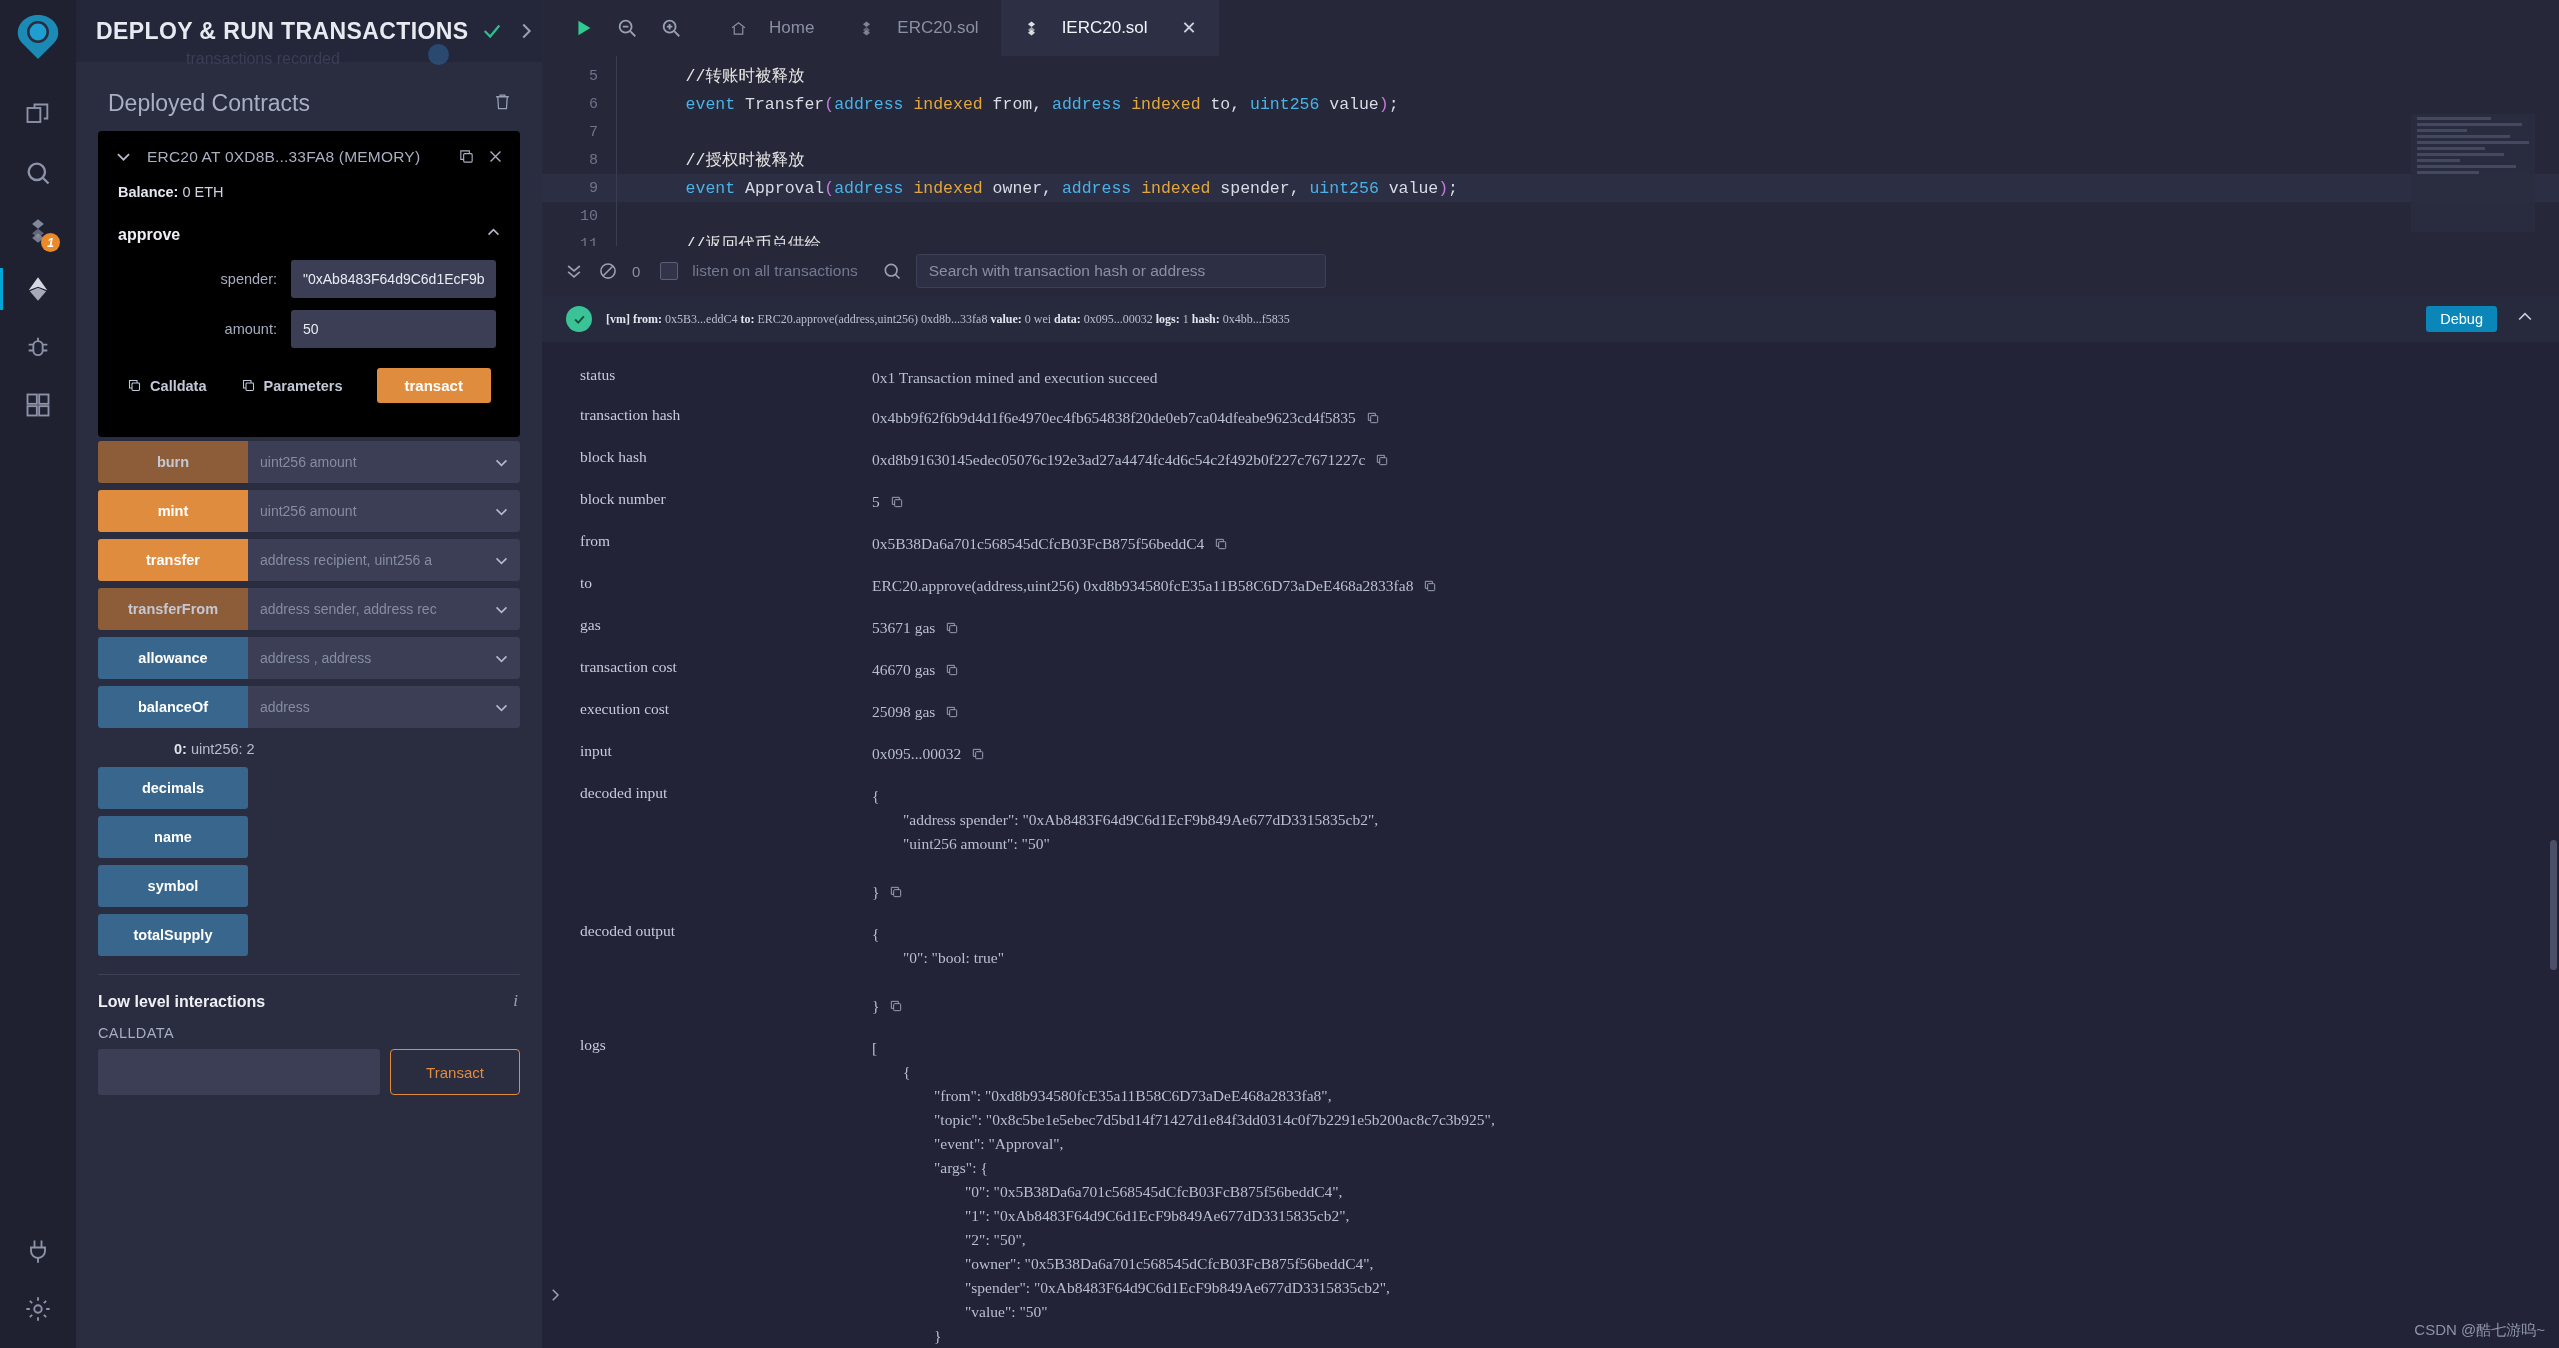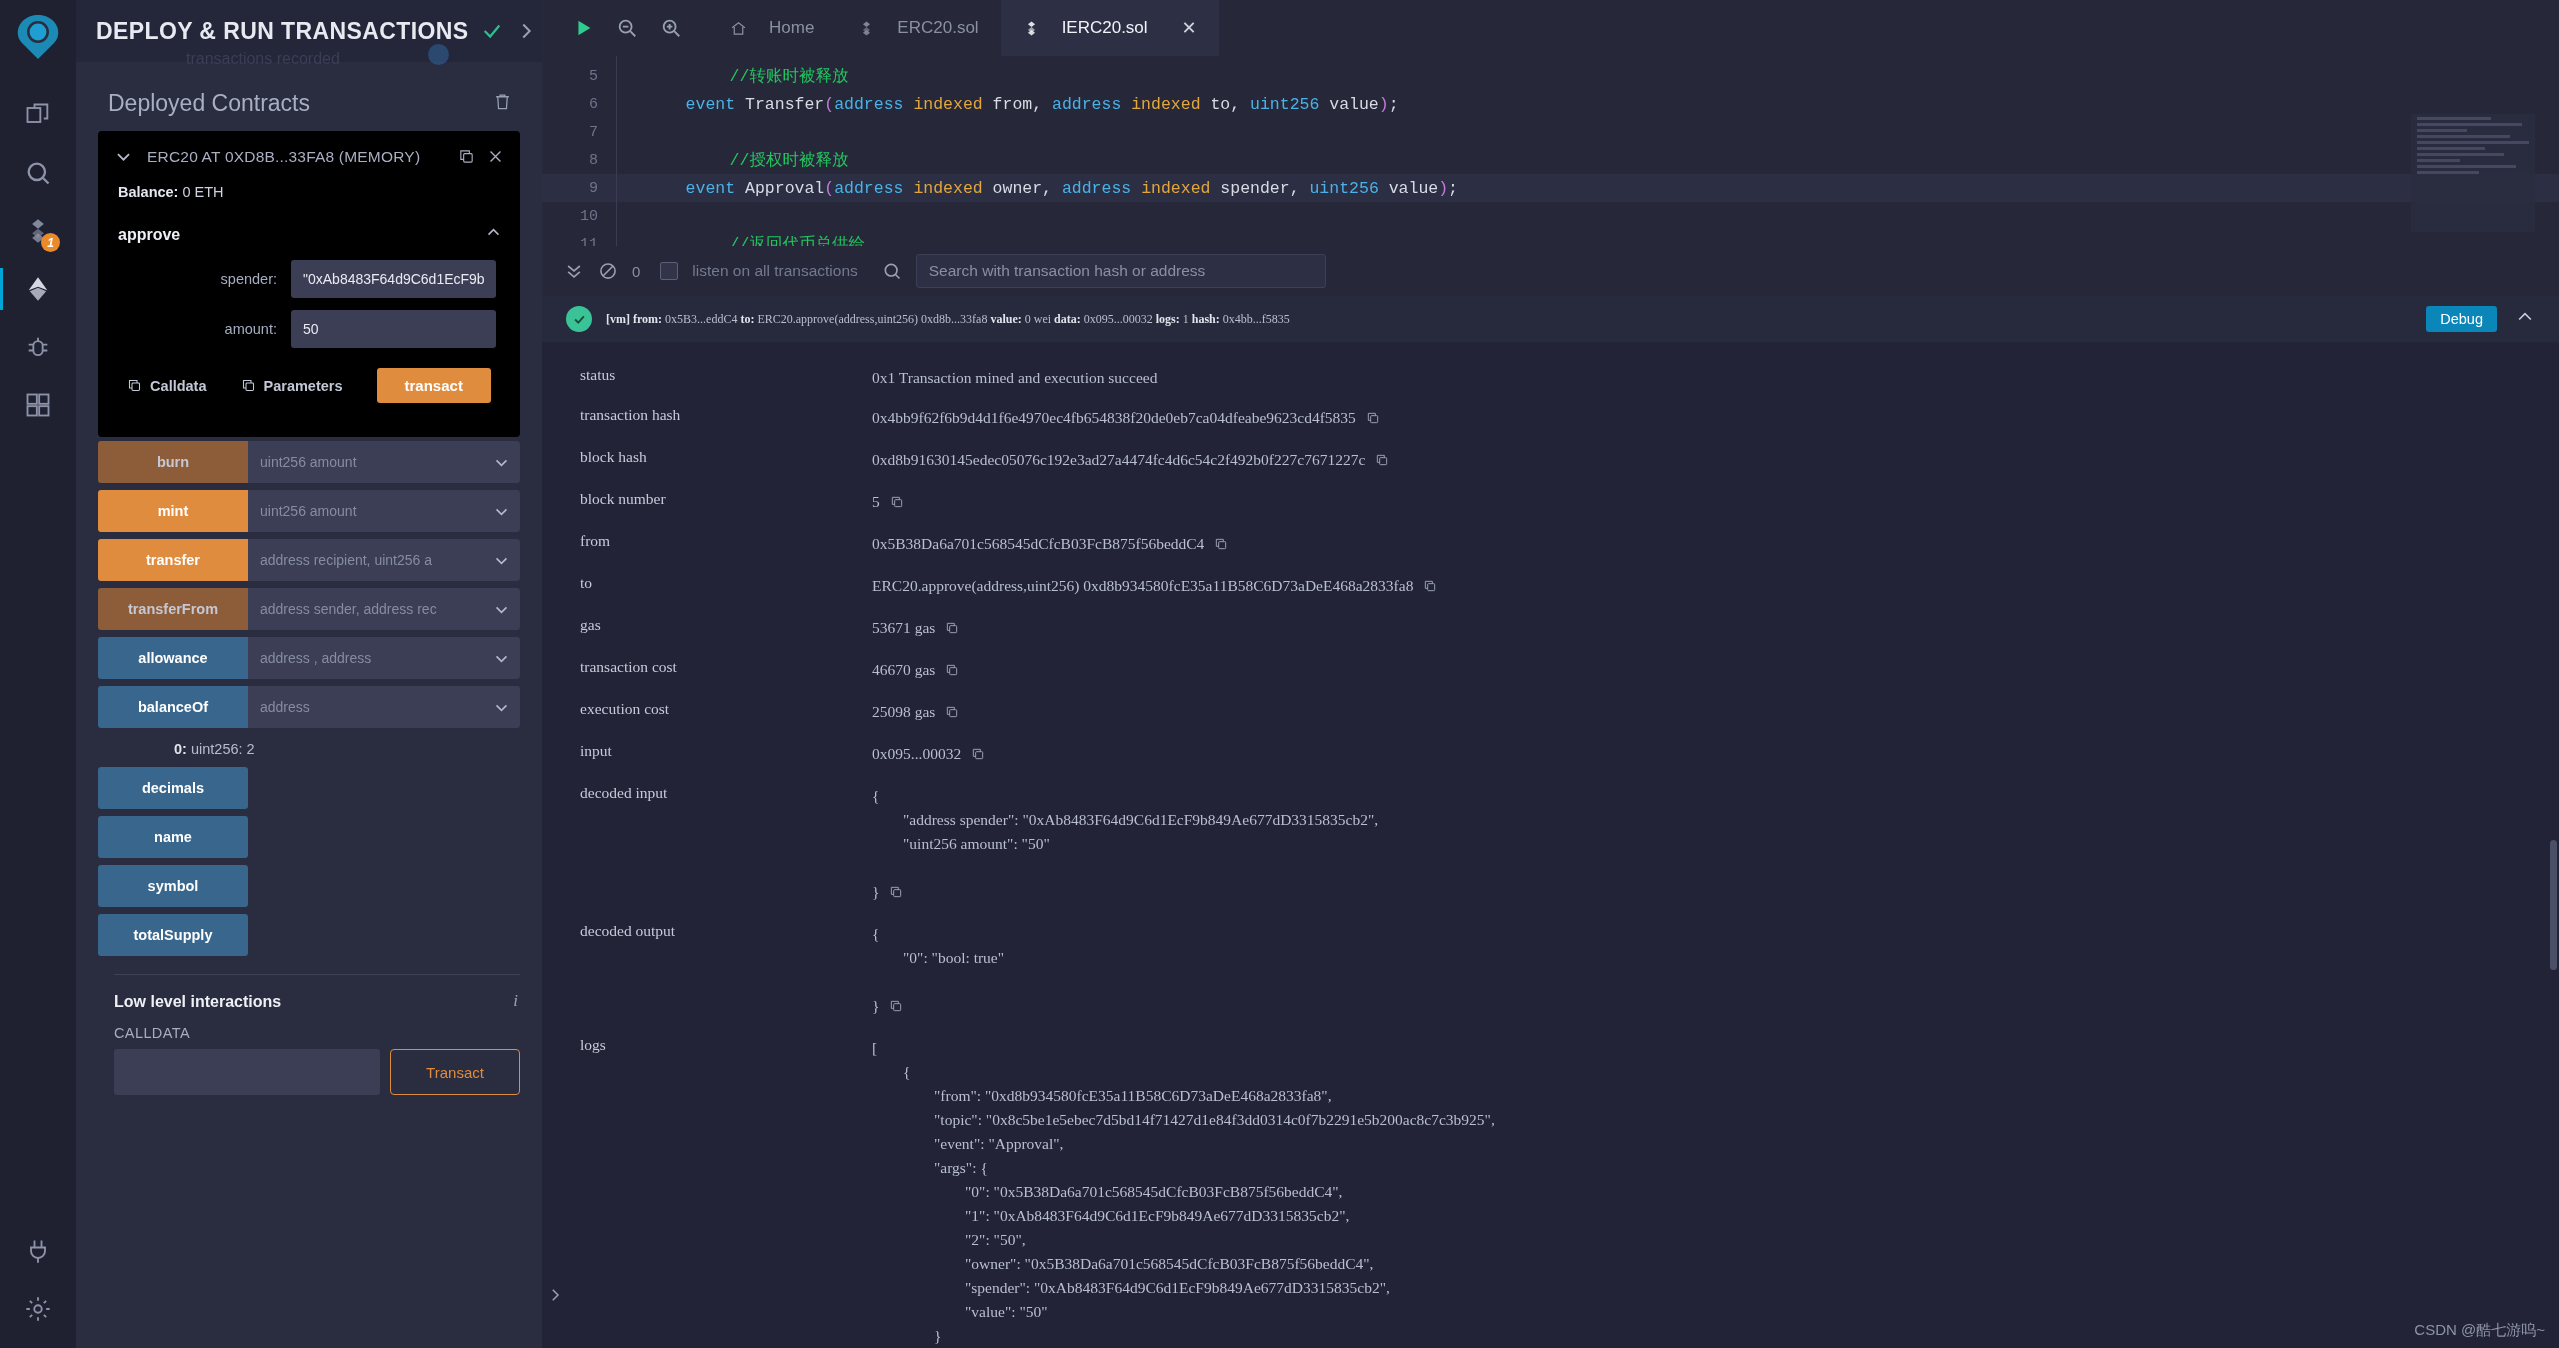--- a/index.html
+++ b/index.html
@@ -112,21 +112,21 @@
     flex: 1; background: #3b3e54; display: flex; align-items: center;
     color: #868ca1; font-size: 14px; padding: 0 12px; overflow: hidden; white-space: nowrap;
   }
   .fncaret {
     width: 38px; flex: 0 0 38px; background: #3b3e54; border-radius: 0 3px 3px 0;
     display: flex; align-items: center; justify-content: center; color: #b6bbcc; cursor: pointer;
   }
   .fnresult { color: #b7bccd; font-size: 14.5px; padding: 6px 0 10px 76px; }
   .fnresult b { color: #dfe2ea; }
 
-  .lli { margin: 18px 22px 0 38px; border-top: 1px solid #3e4156; padding-top: 18px; position: relative; }
+  .lli { margin: 18px 22px 0 22px; border-top: 1px solid #3e4156; padding-top: 18px; position: relative; }
   .lli-title { color: #eef0f6; font-weight: bold; font-size: 16px; }
   .lli-info { position: absolute; right: 2px; top: 16px; color: #9aa0b4; font-style: italic; font-size: 17px; font-family: "Liberation Serif", serif; }
   .lli-label { color: #a7adc1; font-size: 14.5px; padding: 14px 0 8px 0; letter-spacing: .4px; }
   .lli-row { display: flex; gap: 10px; }
   .lli-input { flex: 1; background: #3b3e54; border: none; border-radius: 3px; height: 46px; }
   .lli-transact {
     width: 130px; background: transparent; border: 1px solid #e08c3e; color: #e08c3e;
     border-radius: 4px; font-size: 15px; cursor: pointer; font-family: "Liberation Sans", sans-serif;
   }
 
@@ -143,21 +143,21 @@
   }
   .tab.active { background: #2d3044; color: #f2f4f9; }
   .tab svg { width: 17px; height: 17px; }
   .tab .close { margin-left: 12px; color: #cfd3de; font-size: 18px; }
 
   .editor { height: 190px; background: #262839; position: relative; overflow: hidden; padding-top: 6px; }
   .code-line { display: flex; height: 28px; align-items: center; font-family: "Liberation Mono", monospace; font-size: 16.5px; }
   .code-line.hl { background: #2c2f44; }
   .ln { width: 74px; flex: 0 0 74px; text-align: right; padding-right: 18px; color: #6e748c; font-size: 15px; }
   .code { padding-left: 30px; white-space: pre; }
-  .c-cm { color: #22c55e; margin-left: 44px; }
+  .c-cm { color: #e5e5e5; }
   .c-kw { color: #49b2e8; }
   .c-fn { color: #d8dbe4; }
   .c-ty { color: #49b2e8; }
   .c-mod { color: #e3a73c; }
   .c-pn { color: #c678dd; }
   .c-id { color: #d8dbe4; }
   .gutterline { position: absolute; left: 74px; top: 0; bottom: 0; width: 1px; background: #3a3d52; }
 
   .minimap { position: absolute; right: 24px; top: 58px; width: 124px; height: 118px; background: #2a2c3f; opacity: .85; }
   .mm-l { height: 3px; margin: 3px 6px; background: #4a4e67; }

